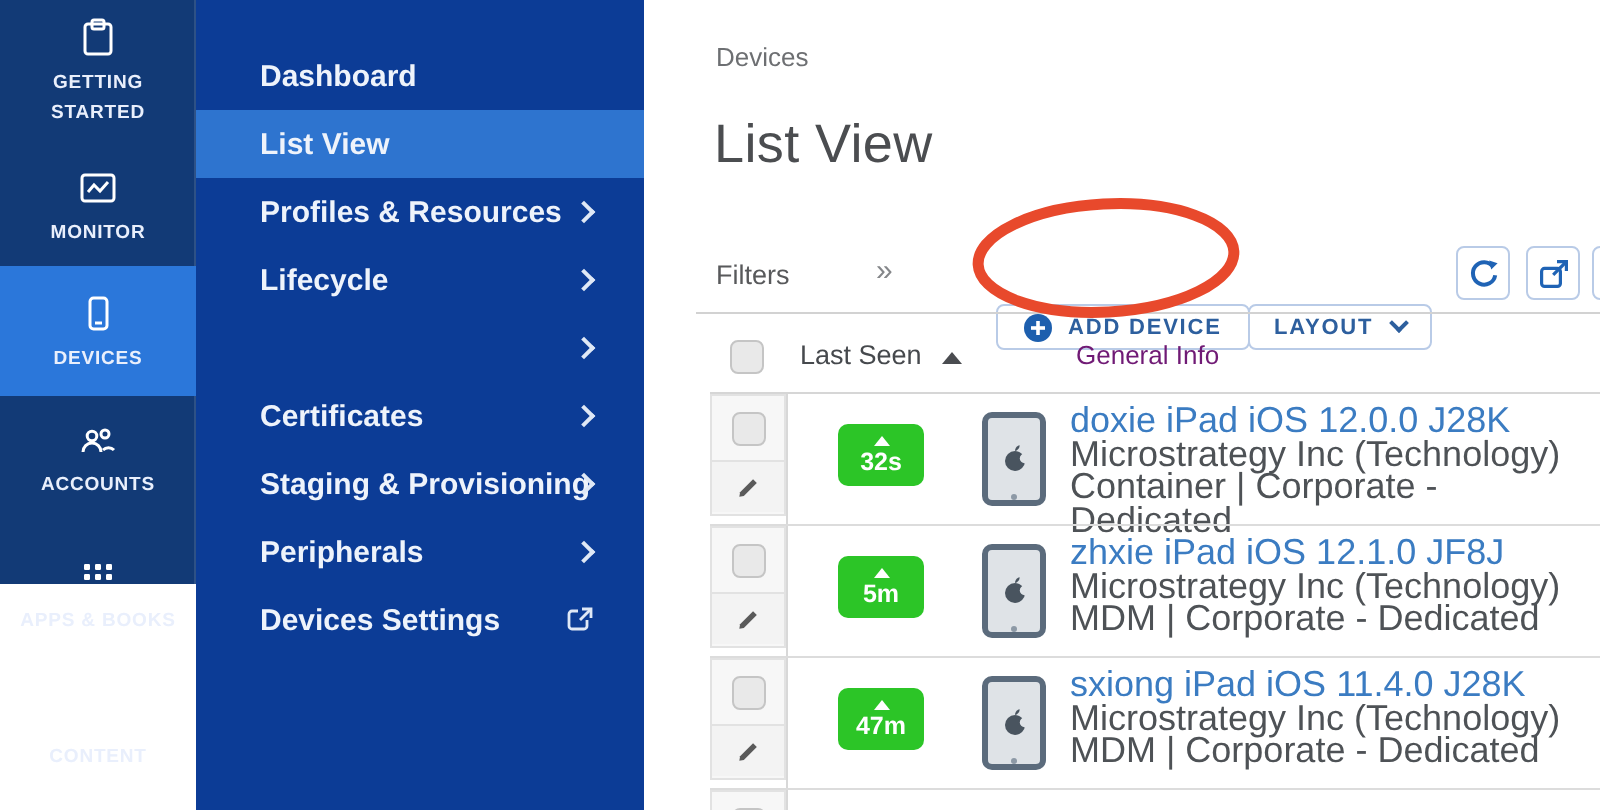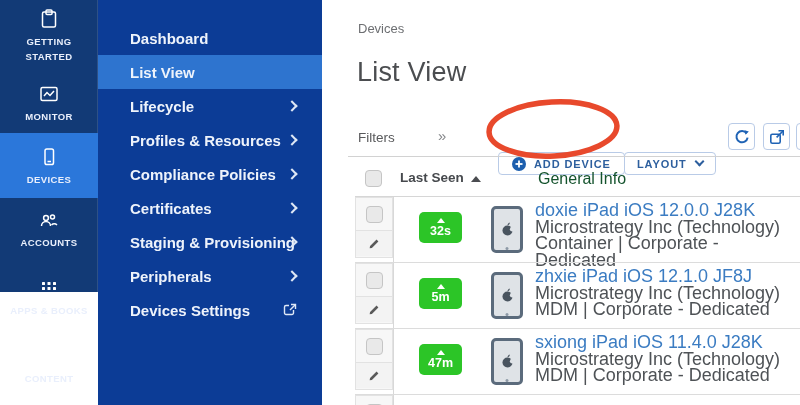--- a/index.html
+++ b/index.html
@@ -41,23 +41,23 @@
   .icon-btn.export  { left:441px; }
   .icon-btn.partial { left:474px; }
 
   .annotation-ellipse { position:absolute; left:160px; top:97px; pointer-events:none; z-index:6; }
 
   .toolbar-divider { position:absolute; left:26px; right:0; top:156px; height:1px; background:#d2d2d2; }
 
   
   .checkbox { width:17px; height:17px; border-radius:4px; background:#e9e9e9; border:1px solid #c5c5c5; cursor:pointer; }
   .thead-cb { position:absolute; left:43px; top:170px; }
-  .col-lastseen { position:absolute; left:78px; top:170px; font-size:13.5px; color:#46494d;font-weight:bold; }
+  .col-lastseen { position:absolute; left:78px; top:170px; font-size:13.5px; color:#46494d; }
   .sort-asc { position:absolute; left:149px; top:176px; width:0; height:0; border-left:5px solid transparent; border-right:5px solid transparent; border-bottom:6px solid #4a4c50; }
-  .col-general { position:absolute; left:216px; top:170px; font-size:16px; color:#14532d; }
+  .col-general { position:absolute; left:216px; top:170px; font-size:13px; color:#701a75; }
   .header-divider { position:absolute; left:33px; right:0; top:196px; height:1px; background:#d6d6d6; }
 
   .rows { position:absolute; left:0; right:0; top:197px; }
   .row { position:relative; height:66px; }
   .row .row-divider { position:absolute; left:33px; right:0; bottom:0; height:1px; background:#dcdcdc; }
   .row .vline { position:absolute; left:71px; top:0; bottom:0; width:1px; background:#d8d8d8; }
   .selcol { position:absolute; left:33px; top:0; width:38px; height:61px; background:#f7f7f7; border:1px solid #e2e2e2; }
   .cb-cell { height:33px; border-bottom:1px solid #e2e2e2; display:flex; align-items:center; justify-content:center; }
   .pencil-cell { height:25px; display:flex; align-items:center; justify-content:center; background:#f3f3f3; cursor:pointer; }
   .row.partial { height:10px; overflow:hidden; }
@@ -151,29 +151,28 @@
 </nav>
 
 <nav class="submenu">
   <div class="menu-item">
     <span>Dashboard</span>
   </div>
   <div class="menu-item active">
     <span>List View</span>
   </div>
   <div class="menu-item">
+    <span>Profiles &amp; Resources</span>
+    <span class="chev"></span>
+  </div>
+  <div class="menu-item">
     <span>Lifecycle</span>
     <span class="chev"></span>
   </div>
   <div class="menu-item">
-    <span>Profiles &amp; Resources</span>
-    <span class="chev"></span>
-  </div>
-  <div class="menu-item">
-    <span>Compliance Policies</span>
     <span class="chev"></span>
   </div>
   <div class="menu-item">
     <span>Certificates</span>
     <span class="chev"></span>
   </div>
   <div class="menu-item">
     <span>Staging &amp; Provisioning</span>
     <span class="chev"></span>
   </div>

